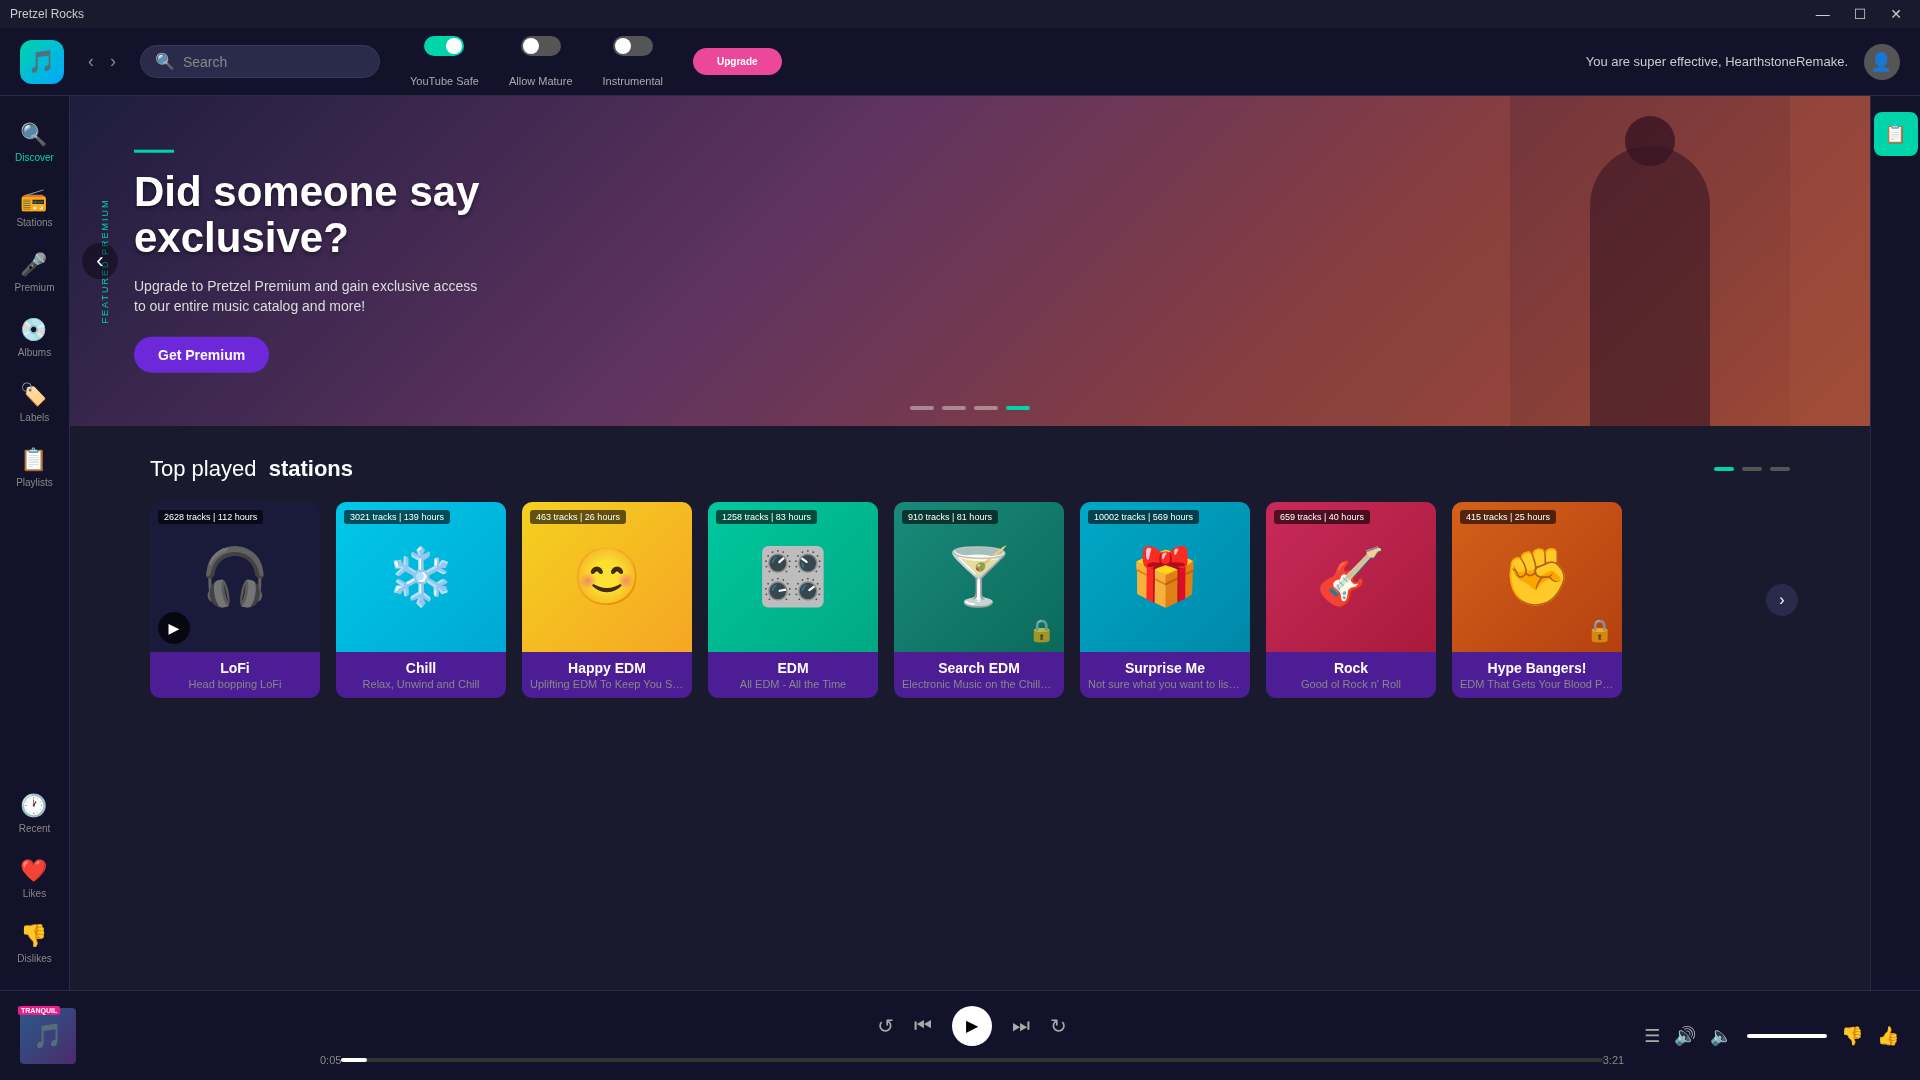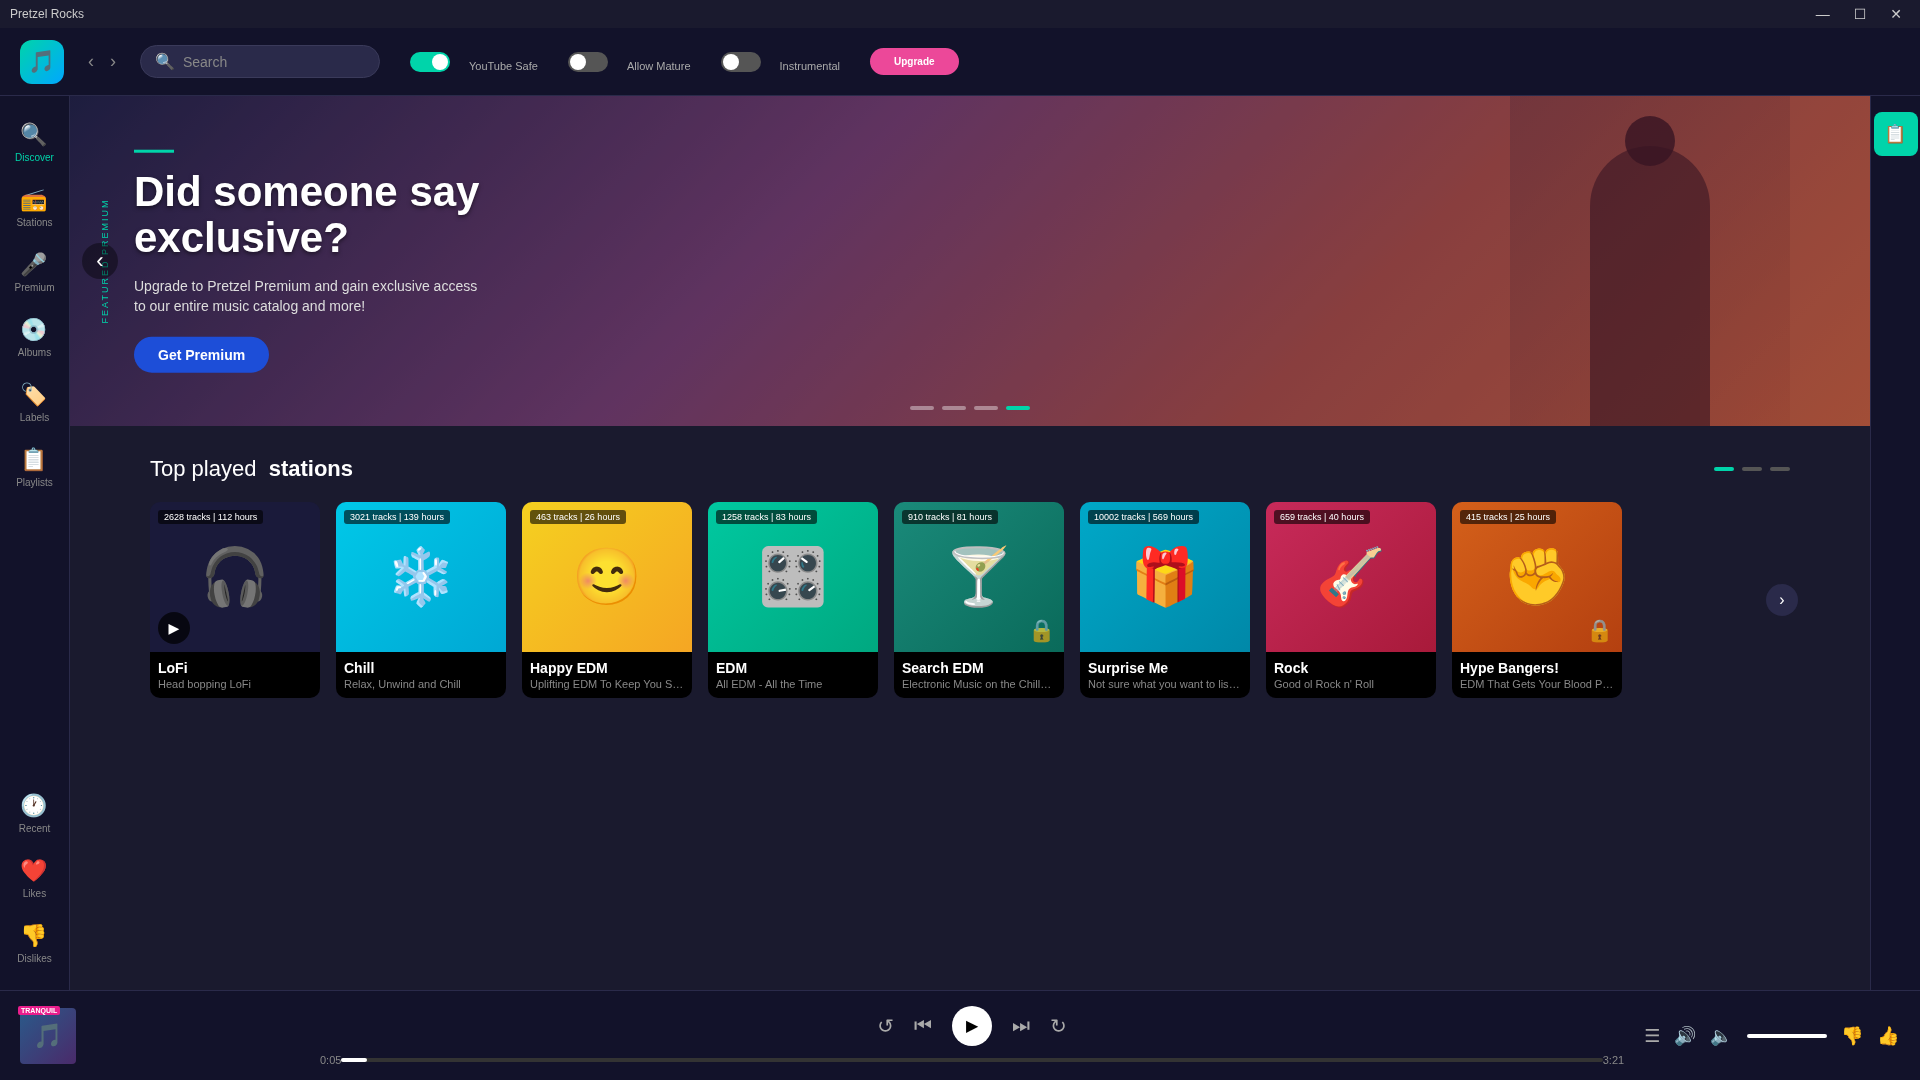--- a/index.html
+++ b/index.html
@@ -106,22 +106,22 @@
 
     .toggles-area {
       display: flex;
       align-items: center;
       gap: 30px;
       margin-left: 10px;
     }
 
     .toggle-item {
       display: flex;
-      flex-direction: row;
-      align-items: flex-end;
+      flex-direction: column;
+      align-items: center;
       gap: 19px;
     }
 
     .toggle-switch {
       width: 40px;
       height: 20px;
       border-radius: 10px;
       position: relative;
       cursor: pointer;
     }
@@ -280,21 +280,21 @@
       margin-bottom: 16px;
       text-shadow: 0 2px 4px rgba(0,0,0,0.5);
     }
     .hero-subtitle {
       font-size: 14px;
       color: #ddd;
       margin-bottom: 20px;
       line-height: 1.4;
     }
     .get-premium-btn {
-      background: #1d4ed8;
+      background: #6d28d9;
       border: none;
       border-radius: 20px;
       color: #fff;
       font-size: 14px;
       font-weight: bold;
       padding: 10px 24px;
       cursor: pointer;
     }
 
     .hero-nav-left {
@@ -417,21 +417,22 @@
     .lock-overlay {
       position: absolute;
       bottom: 8px;
       right: 8px;
       font-size: 22px;
       color: rgba(255,255,255,0.7);
     }
 
     .station-info {
       padding: 8px;
-      background: #000000;
+      background: #4c1d95;
+      text-align: center;
     }
     .station-name {
       font-size: 14px;
       font-weight: bold;
       color: #fff;
     }
     .station-desc {
       font-size: 11px;
       color: #888;
       margin-top: 2px;
@@ -628,20 +629,24 @@
         <span class="toggle-label">Allow Mature</span>
       </div>
       <div class="toggle-item">
         <div class="toggle-switch off">
           <div class="toggle-knob"></div>
         </div>
         <span class="toggle-label">Instrumental</span>
       </div>
     </div>
     <button class="upgrade-btn">Upgrade</button>
+    <div class="user-area">
+      <span class="user-greeting">You are super effective, HearthstoneRemake.</span>
+      <div class="avatar">👤</div>
+    </div>
   </div>
 
   <div class="body">
 
     <div class="sidebar">
       <div class="sidebar-item active">
         <span class="sidebar-icon">🔍</span>
         <span class="sidebar-label">Discover</span>
       </div>
       <div class="sidebar-item">

